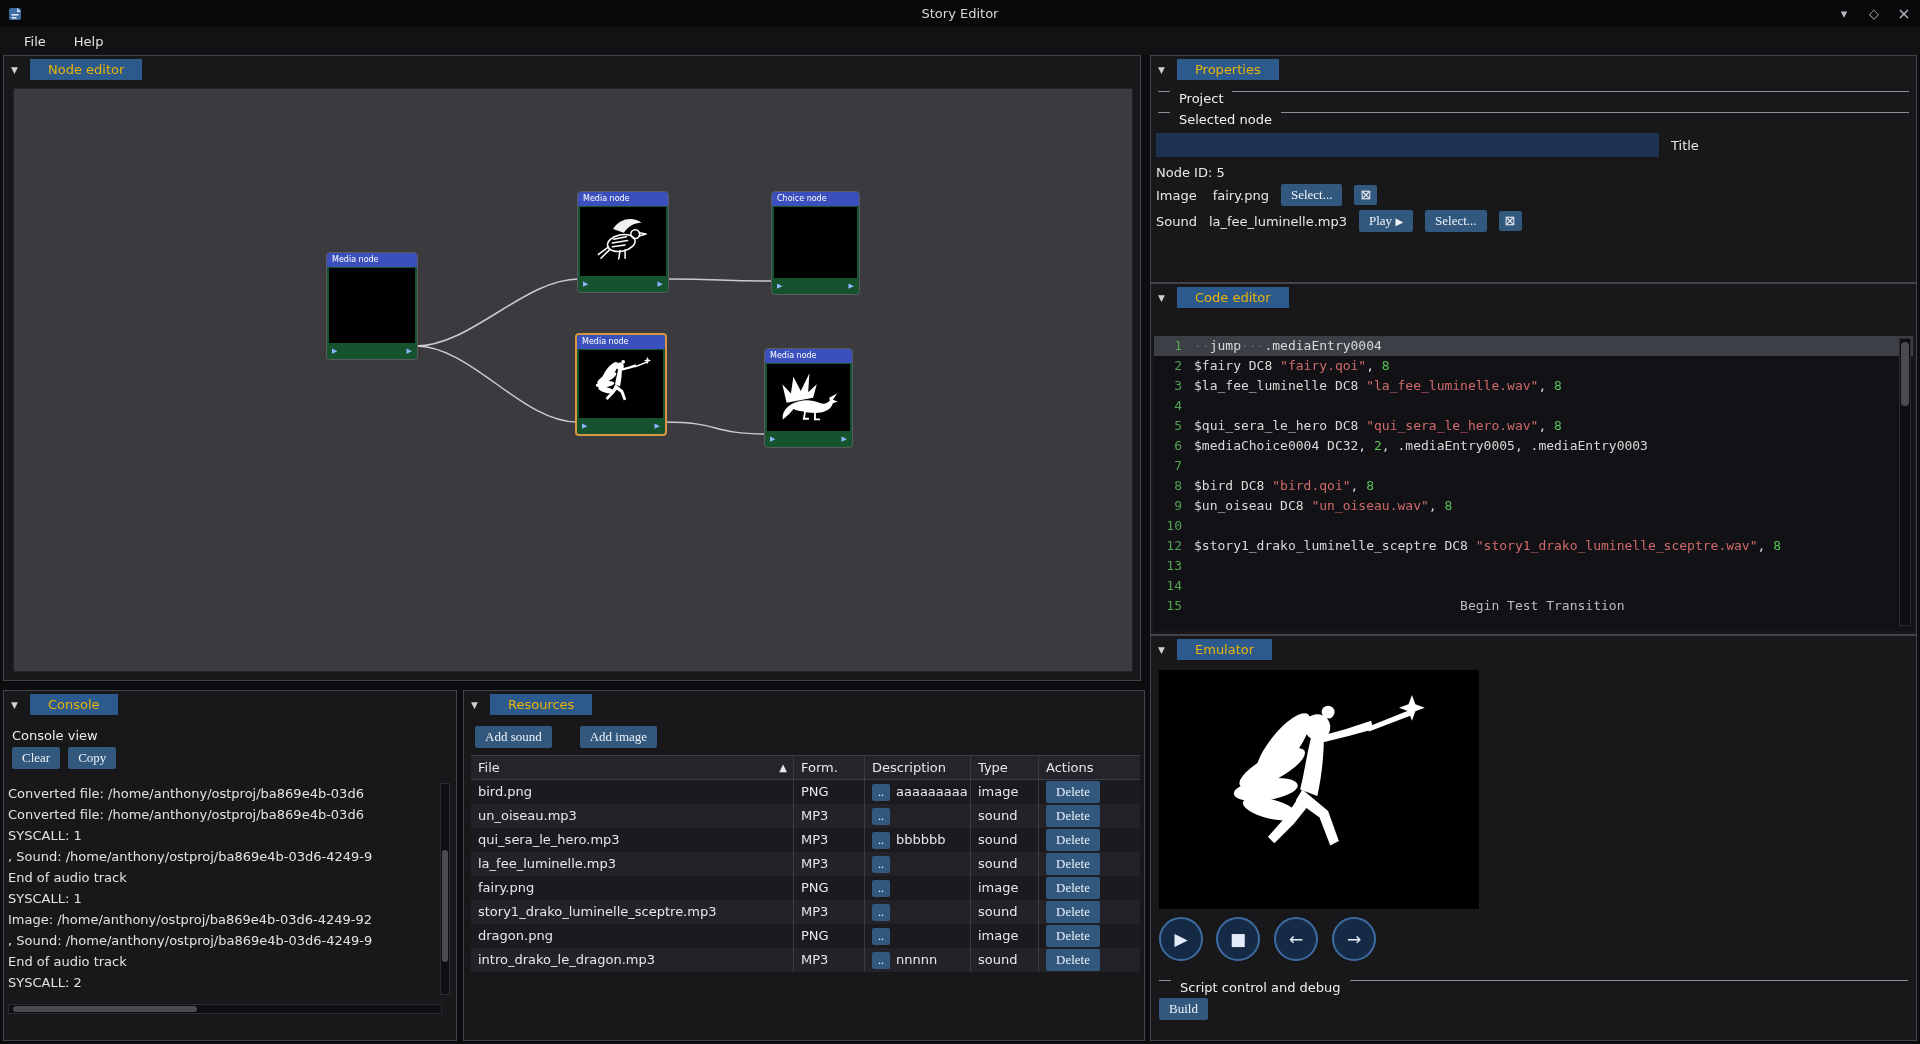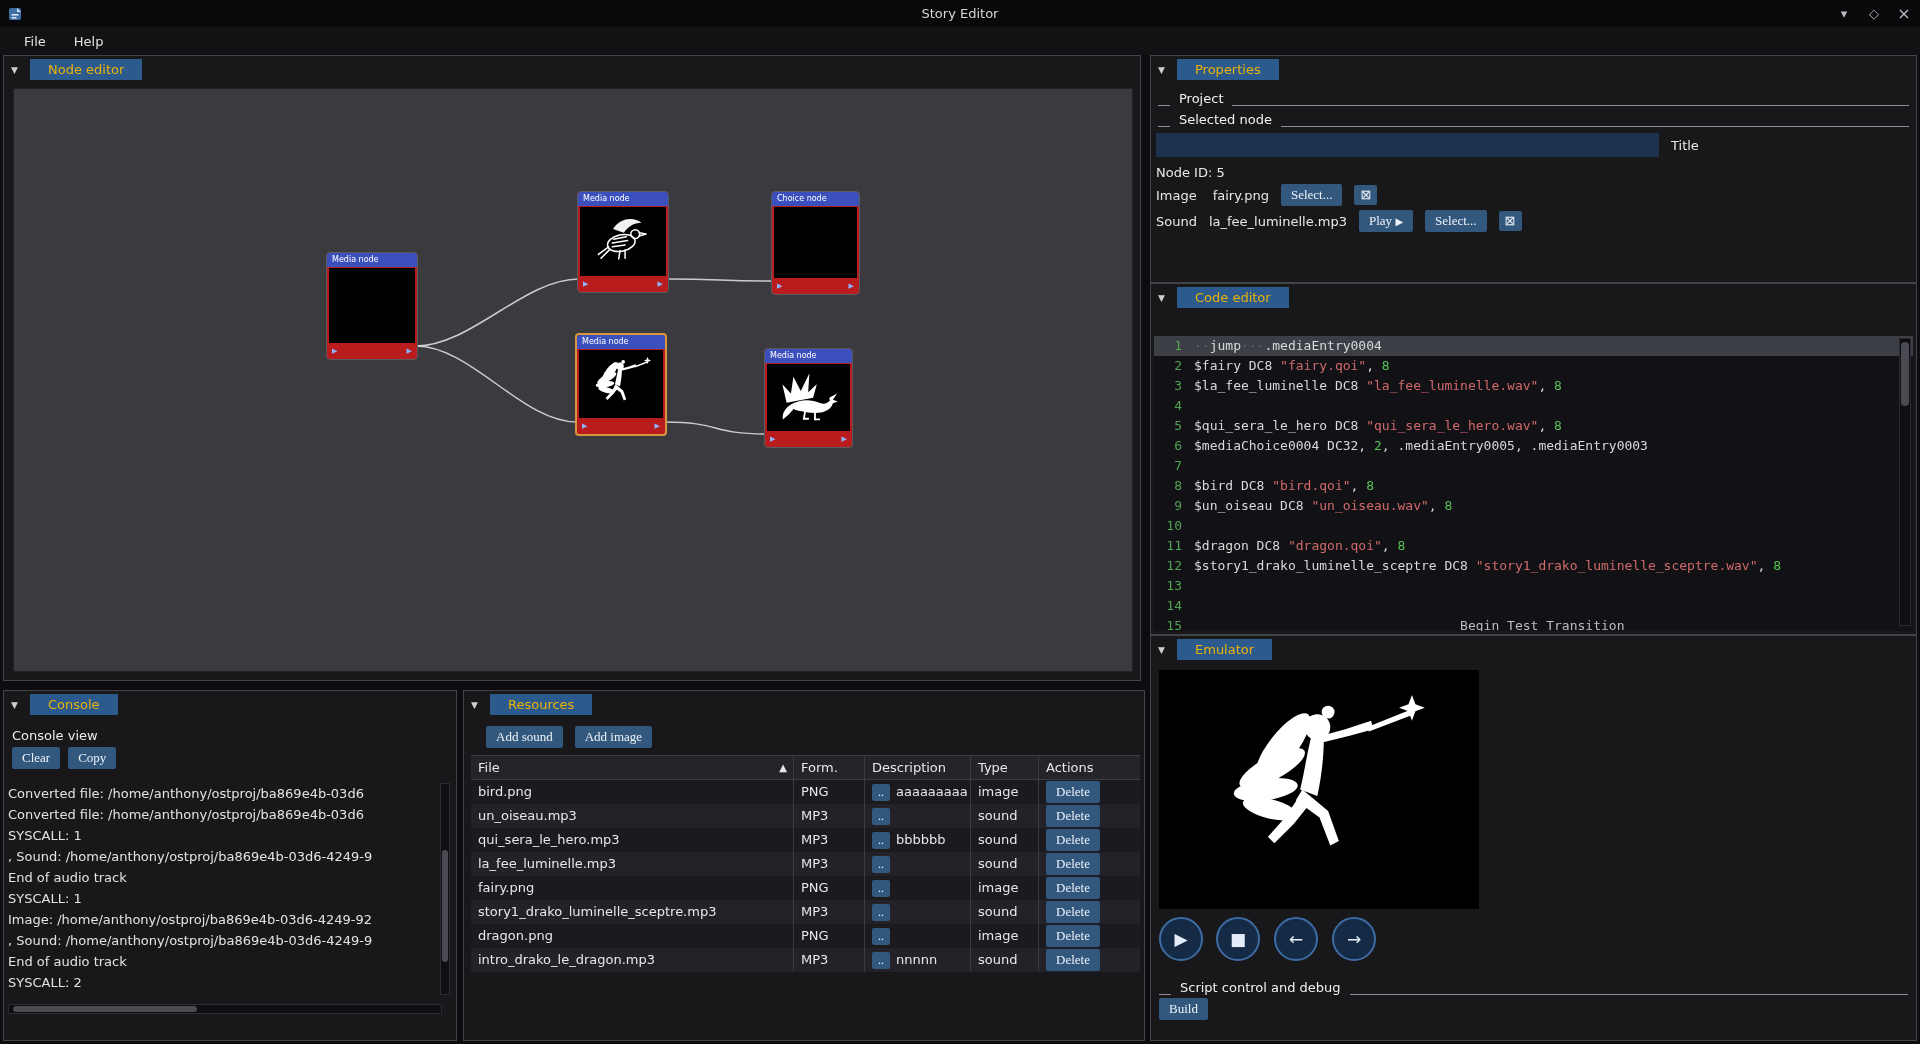--- a/index.html
+++ b/index.html
@@ -21,32 +21,32 @@
   .panel{position:absolute;background:#18181b;border:1px solid #43434a;box-sizing:border-box}
   .panel-header{display:flex;align-items:center;gap:7px;height:27px;padding:0 7px}
   .collapse{color:#cfcfcf;font-size:9px;width:12px}
   .panel-tab{background:#2c5a8c;color:#eab308;padding:3px 18px;font-size:13px}
 
   .btn{background:#33587e;color:#eef3f9;border:none;border-radius:2px;font-size:13px;
        font-family:Liberation Serif, serif;padding:3px 10px;cursor:default}
   .btn.mini{padding:1px 6px;font-size:12px}
   .btn.icon-btn{padding:2px 6px}
 
-  .sep{display:flex;align-items:flex-end;gap:9px;margin:6px 4px}
+  .sep{display:flex;align-items:flex-start;gap:9px;margin:6px 4px}
   .sep::before{content:"";width:12px;height:1px;background:#8d8d98}
   .sep::after{content:"";flex:1;height:1px;background:#8d8d98}
   .sep .sep-label{color:#f0f0f0}
 
   
   #node-editor-panel{left:3px;top:55px;width:1138px;height:626px}
   .canvas{position:absolute;left:9px;top:32px;width:1118px;height:582px;background:#3a3a3f;border:1px solid #232327}
   .edges{position:absolute;left:0;top:0}
   .edges path{stroke:#dcdcdf;stroke-width:1.5;fill:none;opacity:.9}
   #node-layer{position:absolute;left:0;top:0;width:100%;height:100%}
-  .node{position:absolute;background:#b91c1c;border:1px solid #5a5a60;border-radius:4px;box-sizing:border-box}
+  .node{position:absolute;background:#14532d;border:1px solid #5a5a60;border-radius:4px;box-sizing:border-box}
   .node.selected{border:2px solid #d7973f}
   .node-title{height:14px;line-height:14px;background:#3c50bd;color:#fff;font-size:8px;
               padding:0 5px;border-radius:3px 3px 0 0;overflow:hidden;white-space:nowrap}
   .node-body{position:absolute;top:15px;left:2px;right:2px;bottom:16px;background:#000;
              display:flex;align-items:center;justify-content:center;overflow:hidden}
   .node-art{width:92%;height:92%}
   .node-footer{position:absolute;bottom:1px;left:2px;right:2px;height:14px;display:flex;
                justify-content:space-between;align-items:center;padding:0 3px}
   .pin{color:#8fb4ff;font-size:7px}
 
@@ -58,21 +58,21 @@
   .console-line{height:21px;line-height:21px;white-space:pre;color:#e3e3e3}
   .vscroll{position:absolute;width:10px;background:#0f0f12;border:1px solid #2b2b31;box-sizing:border-box}
   .vscroll .thumb{position:absolute;left:1px;right:1px;background:#4a4a52;border-radius:4px}
   .hscroll{position:absolute;height:10px;background:#0f0f12;border:1px solid #2b2b31;box-sizing:border-box}
   .hscroll .hthumb{position:absolute;top:1px;bottom:1px;background:#4a4a52;border-radius:4px}
   .console-vscroll{right:6px;top:92px;height:212px}
   .console-hscroll{left:4px;bottom:26px;width:434px}
 
   
   #resources-panel{left:463px;top:690px;width:682px;height:351px}
-  .res-btn-row{display:flex;gap:12px;margin:8px 0 6px 22px}
+  .res-btn-row{display:flex;gap:28px;margin:8px 0 6px 11px}
   .res-table{position:absolute;left:7px;top:64px;width:669px;font-size:13px}
   .tr{display:flex;height:24px;line-height:24px}
   .tr.header{background:#24242a;border-top:1px solid #3c3c44;border-bottom:1px solid #3c3c44;height:23px;line-height:23px}
   .res-table .tr:nth-child(even){background:#1a1a1f}
   .res-table .tr:nth-child(odd):not(.header){background:#222228}
   .td{padding:0 7px;overflow:hidden;white-space:nowrap;border-right:1px solid #3a3a42;box-sizing:border-box;
       display:flex;align-items:center;gap:6px}
   .c-file{width:323px;position:relative}
   .c-form{width:71px}
   .c-desc{width:106px}
@@ -481,21 +481,20 @@
           <div class="code-line sel"><span class="lnum">1</span><span class="ltext"><span class="tk-w">··</span><span class="tk-p">jump</span><span class="tk-w">···</span><span class="tk-p">.mediaEntry0004</span></span></div>
           <div class="code-line"><span class="lnum">2</span><span class="ltext"><span class="tk-p">$fairy DC8 </span><span class="tk-s">"fairy.qoi"</span><span class="tk-p">, </span><span class="tk-n">8</span></span></div>
           <div class="code-line"><span class="lnum">3</span><span class="ltext"><span class="tk-p">$la_fee_luminelle DC8 </span><span class="tk-s">"la_fee_luminelle.wav"</span><span class="tk-p">, </span><span class="tk-n">8</span></span></div>
           <div class="code-line"><span class="lnum">4</span><span class="ltext"></span></div>
           <div class="code-line"><span class="lnum">5</span><span class="ltext"><span class="tk-p">$qui_sera_le_hero DC8 </span><span class="tk-s">"qui_sera_le_hero.wav"</span><span class="tk-p">, </span><span class="tk-n">8</span></span></div>
           <div class="code-line"><span class="lnum">6</span><span class="ltext"><span class="tk-p">$mediaChoice0004 DC32, </span><span class="tk-n">2</span><span class="tk-p">, .mediaEntry0005, .mediaEntry0003</span></span></div>
           <div class="code-line"><span class="lnum">7</span><span class="ltext"></span></div>
           <div class="code-line"><span class="lnum">8</span><span class="ltext"><span class="tk-p">$bird DC8 </span><span class="tk-s">"bird.qoi"</span><span class="tk-p">, </span><span class="tk-n">8</span></span></div>
           <div class="code-line"><span class="lnum">9</span><span class="ltext"><span class="tk-p">$un_oiseau DC8 </span><span class="tk-s">"un_oiseau.wav"</span><span class="tk-p">, </span><span class="tk-n">8</span></span></div>
           <div class="code-line"><span class="lnum">10</span><span class="ltext"></span></div>
-          <div class="code-line"><span class="lnum">11</span><span class="ltext"><span class="tk-p">$dragon DC8 </span><span class="tk-s">"dragon.qoi"</span><span class="tk-p">, </span><span class="tk-n">8</span></span></div>
           <div class="code-line"><span class="lnum">12</span><span class="ltext"><span class="tk-p">$story1_drako_luminelle_sceptre DC8 </span><span class="tk-s">"story1_drako_luminelle_sceptre.wav"</span><span class="tk-p">, </span><span class="tk-n">8</span></span></div>
           <div class="code-line"><span class="lnum">13</span><span class="ltext"></span></div>
           <div class="code-line"><span class="lnum">14</span><span class="ltext"></span></div>
           <div class="code-line"><span class="lnum">15</span><span class="ltext"><span class="tk-w">                                  </span><span class="tk-c">Begin Test Transition</span></span></div>
         </div>
       <div class="vscroll code-scroll">
         <div class="thumb" style="top:3px;height:64px"></div>
       </div>
     </div>
   </div>

